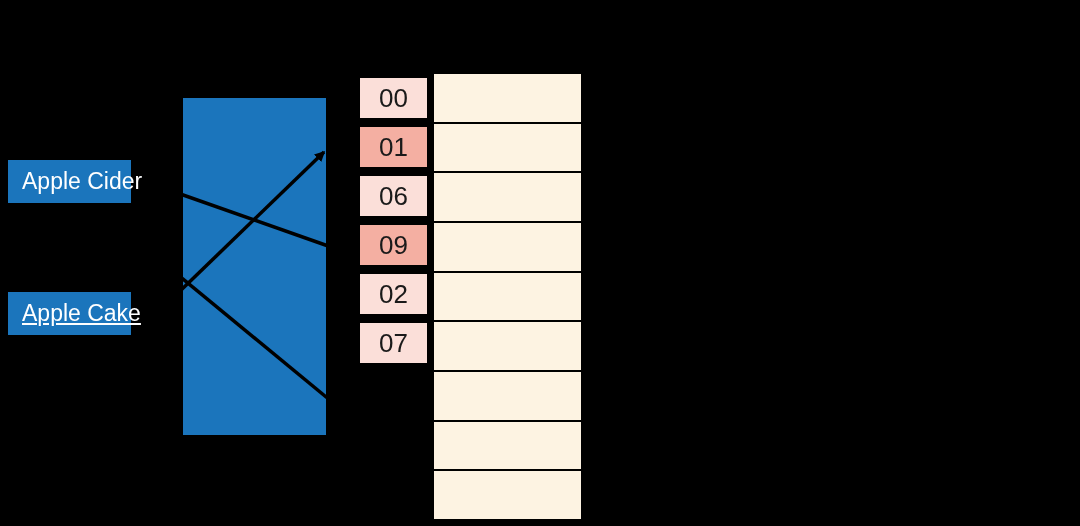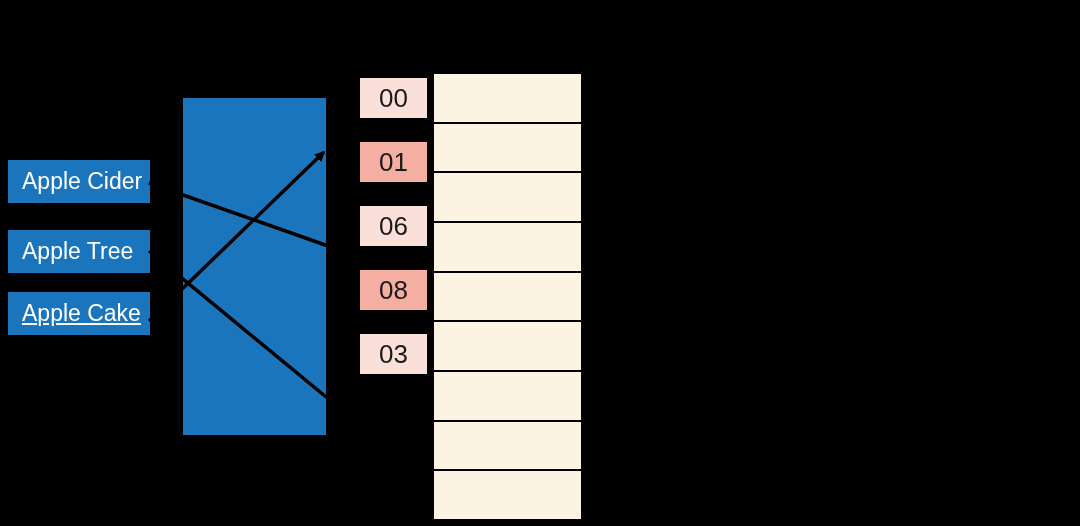--- a/index.html
+++ b/index.html
@@ -10,21 +10,21 @@
     overflow: hidden;
   }
   #canvas {
     position: relative;
     width: 1080px; height: 526px;
     background: var(--bg, #000);
   }
   .key-label {
     position: absolute;
     left: 8px;
-    width: 142px; height: 43px;
+    width: 123px; height: 43px;
     background: var(--blue, #1B75BC);
     color: var(--label-text, #fff);
     font-size: 23px;
     line-height: 43px;
     padding-left: 14px;
     box-sizing: border-box;
     z-index: 1;
     white-space: nowrap;
   }
   #key-cider { top: 160px; }
@@ -45,21 +45,21 @@
     pointer-events: none;
   }
   #index-col {
     position: absolute;
     left: 360px; top: 78px;
     width: 67px;
     z-index: 1;
   }
   .index-cell {
     width: 67px; height: 40px;
-    margin-bottom: 24px;
+    margin-bottom: 9px;
     background: var(--index-bg, #FBDFD9);
     color: var(--index-text, #1A1A1A);
     font-size: 26px;
     line-height: 40px;
     text-align: center;
   }
   .index-cell.highlighted {
     background: var(--index-hl, #F4AFA2);
   }
   #bucket-col {
@@ -79,21 +79,20 @@
   }
   .bucket-row:last-child { border-bottom: none; }
 </style>
 </head>
 <body>
 
 <div id="canvas">
 
   <div class="key-label" id="key-cider">Apple Cider</div>
 
-  <div class="key-label" id="key-tree">Apple Tree</div>
 
   <div class="key-label" id="key-cake">Apple Cake</div>
 
   <div id="hash-box"></div>
 
   <svg id="lines-layer" viewBox="0 0 1080 526" xmlns="http://www.w3.org/2000/svg">
     <defs>
       <marker id="arrow" viewBox="0 0 10 10" refX="8.5" refY="5" markerWidth="3" markerHeight="3" orient="auto-start-reverse">
         <path d="M 0 0 L 10 5 L 0 10 z" fill="#000"></path>
       </marker>
@@ -102,22 +101,23 @@
     <line x1="149" y1="251" x2="331" y2="401" stroke="#000" stroke-width="3.5"></line>
     <line x1="149" y1="321" x2="324" y2="152" stroke="#000" stroke-width="3.5" marker-end="url(#arrow)"></line>
     <line x1="344" y1="246" x2="355" y2="246" stroke="#000" stroke-width="3.5" marker-end="url(#arrow)"></line>
     <line x1="344" y1="399" x2="355" y2="399" stroke="#000" stroke-width="3.5" marker-end="url(#arrow)"></line>
   </svg>
 
   <div id="index-col">
       <div class="index-cell">00</div>
       <div class="index-cell highlighted">01</div>
       <div class="index-cell">06</div>
-      <div class="index-cell highlighted">08</div>
-      <div class="index-cell">03</div>
+      <div class="index-cell highlighted">09</div>
+      <div class="index-cell">02</div>
+      <div class="index-cell">07</div>
     </div>
 
   <div id="bucket-col">
       <div class="bucket-row"></div>
       <div class="bucket-row"></div>
       <div class="bucket-row"></div>
       <div class="bucket-row"></div>
       <div class="bucket-row"></div>
       <div class="bucket-row"></div>
       <div class="bucket-row"></div>

